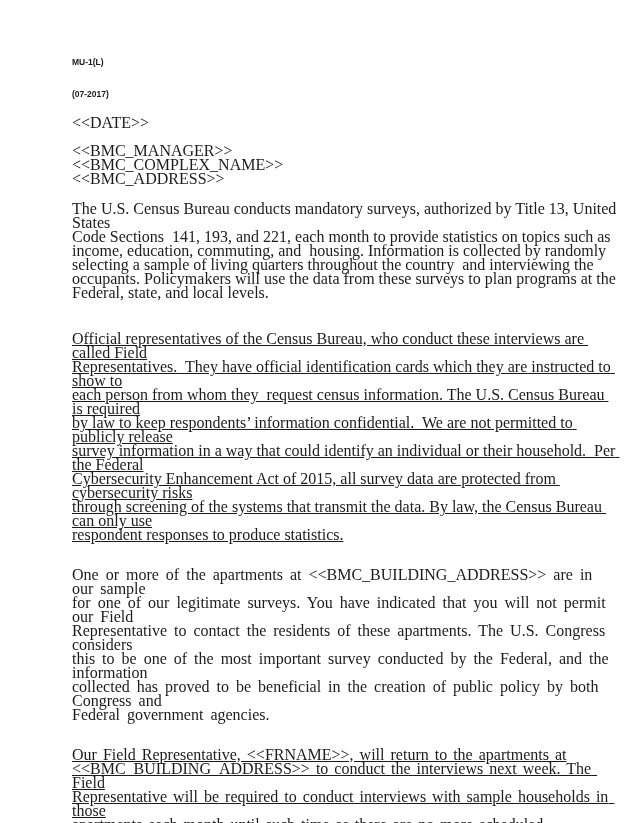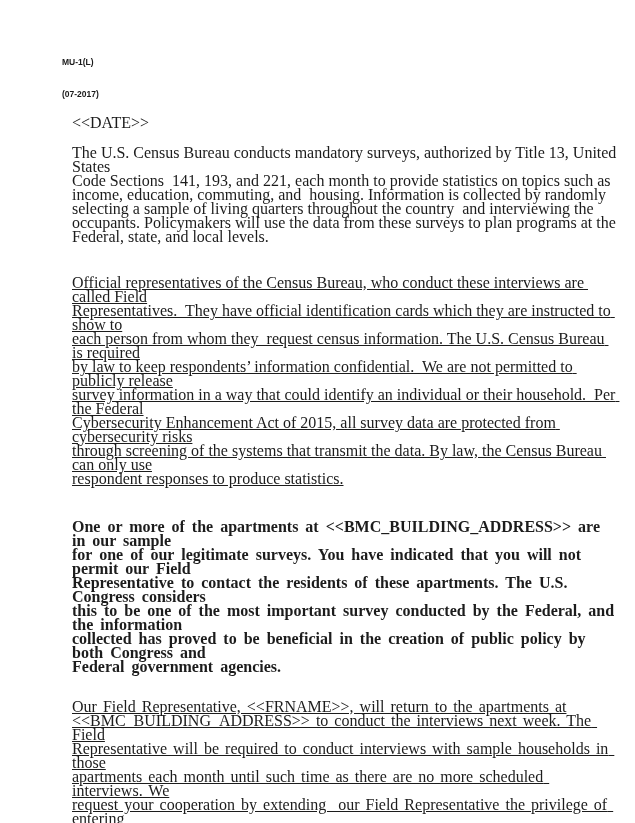--- a/index.html
+++ b/index.html
@@ -10,21 +10,21 @@
   .page {
     position: relative;
     width: 635px;
     height: 823px;
     background: #ffffff;
     overflow: hidden;
     color: #1c1c1c;
   }
   .form-id {
     position: absolute;
-    left: 62px;
+    left: 72px;
     top: 36px;
     font-family: "Liberation Sans", sans-serif;
     font-weight: bold;
     font-size: 8.5px;
     line-height: 10.5px;
     color: #1a1a1a;
     white-space: pre;
   }
   .letter {
     position: absolute;
@@ -36,39 +36,44 @@
     line-height: 14px;
     color: #1c1c1c;
   }
   .block {
     white-space: pre-wrap;
   }
   .recipient-block { margin-top: 14px; }
   .salutation     { margin-top: 14px; }
   .para-1         { margin-top: 16px; }
   .para-2         { margin-top: 32px; text-decoration: underline; }
-  .para-3         { margin-top: 34px; word-spacing: 3px; font-weight: bold; }
+  .para-3         { margin-top: 26px; word-spacing: 3px; }
   .para-4         { margin-top: 26px; word-spacing: 2px; text-decoration: underline; }
   .closing        { margin-top: 25px; text-align: right; }
   .signature      { margin-top: 39px; }
 </style>
 </head>
 <body>
 
 <div class="page">
 
   <div class="form-id">
     <div>MU-1(L)</div>
     <div>(07-2017)</div>
   </div>
 
   <div class="letter">
 
     <div class="block date-line">&lt;&lt;DATE&gt;&gt;</div>
 
+    <div class="recipient-block">
+      <div class="block">&lt;&lt;BMC_MANAGER&gt;&gt;</div>
+      <div class="block">&lt;&lt;BMC_COMPLEX_NAME&gt;&gt;</div>
+      <div class="block">&lt;&lt;BMC_ADDRESS&gt;&gt;</div>
+    </div>
 
 
     <div class="block para-1">The U.S. Census Bureau conducts mandatory surveys, authorized by Title 13, United States
 Code Sections  141, 193, and 221, each month to provide statistics on topics such as
 income, education, commuting, and  housing. Information is collected by randomly
 selecting a sample of living quarters throughout the country  and interviewing the
 occupants. Policymakers will use the data from these surveys to plan programs at the
 Federal, state, and local levels.</div>
 
     <div class="block para-2">Official representatives of the Census Bureau, who conduct these interviews are called Field

